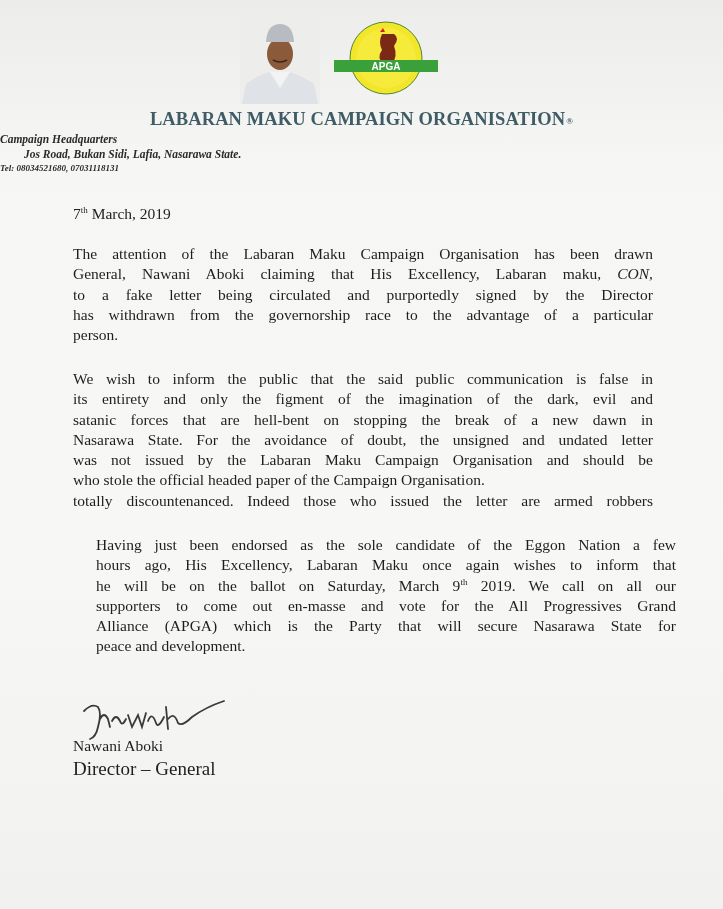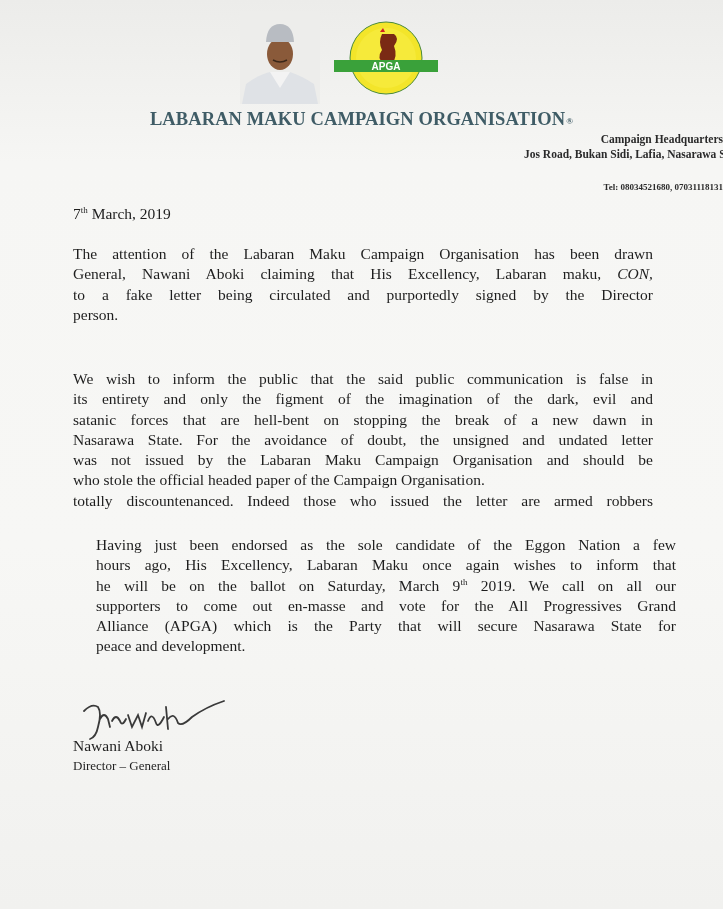--- a/index.html
+++ b/index.html
@@ -21,46 +21,46 @@
     .logo {
       position: absolute; left: 330px; top: 18px; width: 112px; height: 84px;
     }
     .org-title {
       position: absolute; left: 0; width: 723px; top: 109px;
       text-align: center; font-weight: bold; font-size: 18.5px;
       color: #3f5c66; letter-spacing: 0.1px;
     }
     .org-title .reg { font-size: 9px; vertical-align: middle; margin-left: 1px; }
     .hq {
-      position: absolute; left: 0; width: 723px; text-align: right;
-      font-weight: bold; color: #2a2a2a;
+      position: absolute; left: 0; width: 723px; text-align: left;
+      font-style: italic; font-weight: bold; color: #2a2a2a;
     }
     .hq.l1 { top: 133px; font-size: 11.5px; }
     .hq.l2 { top: 148px; font-size: 11.5px; padding-left: 24px; }
-    .hq.l3 { top: 163px; font-size: 9px; margin-top: 19px; }
+    .hq.l3 { top: 163px; font-size: 9px; }
     .date {
       position: absolute; left: 73px; top: 205px; font-size: 15.5px;
     }
     .date sup { font-size: 9px; }
     .para {
       position: absolute; left: 73px; width: 580px;
       font-size: 15.5px; line-height: 20.3px;
       text-align: justify;
     }
     .para .line { display: block; text-align: justify; text-align-last: justify; white-space: nowrap; }
     .para .line.last { text-align-last: left; }
     .p1 { top: 244px; }
     .p2 { top: 369px; }
     .p3 { top: 535px; margin-left: 23px; }
     .para sup { font-size: 9px; line-height: 0; }
     .signature {
       position: absolute; left: 82px; top: 697px; width: 150px; height: 46px;
     }
     .signer-name { position: absolute; left: 73px; top: 737px; font-size: 15.5px; }
-    .signer-title { position: absolute; left: 73px; top: 758px; font-size: 13px; }
+    .signer-title { position: absolute; left: 73px; top: 758px; font-size: 19px; }
   </style>
 </head>
 <body>
 
 <div class="page">
 
   <div class="portrait">
     <svg width="80" height="92" viewBox="0 0 80 92">
       <rect width="80" height="92" fill="#ededeb"></rect>
       <path d="M2 92 L6 72 Q20 62 30 60 L50 60 Q62 64 74 72 L78 92 Z" fill="#dfe2e6"></path>
@@ -86,20 +86,21 @@
   <div class="hq l1">Campaign Headquarters</div>
   <div class="hq l2">Jos Road, Bukan Sidi, Lafia, Nasarawa State.</div>
   <div class="hq l3">Tel: 08034521680, 07031118131</div>
 
   <div class="date"><span>7</span><sup>th</sup><span> March, 2019</span></div>
 
   <div class="para p1">
     <span class="line">The attention of the Labaran Maku Campaign Organisation has been drawn</span>
     <span class="line"><span>General, Nawani Aboki claiming that His Excellency, Labaran maku,</span> <i>CON,</i></span>
     <span class="line">to a fake letter being circulated and purportedly signed by the Director</span>
+    <span class="line">has withdrawn from the governorship race to the advantage of a particular</span>
     <span class="line last">person.</span>
   </div>
 
   <div class="para p2">
     <span class="line">We wish to inform the public that the said public communication is false in</span>
     <span class="line">its entirety and only the figment of the imagination of the dark, evil and</span>
     <span class="line">satanic forces that are hell-bent on stopping the break of a new dawn in</span>
     <span class="line">Nasarawa State. For the avoidance of doubt, the unsigned and undated letter</span>
     <span class="line">was not issued by the Labaran Maku Campaign Organisation and should be</span>
     <span class="line last">who stole the official headed paper of the Campaign Organisation.</span>

